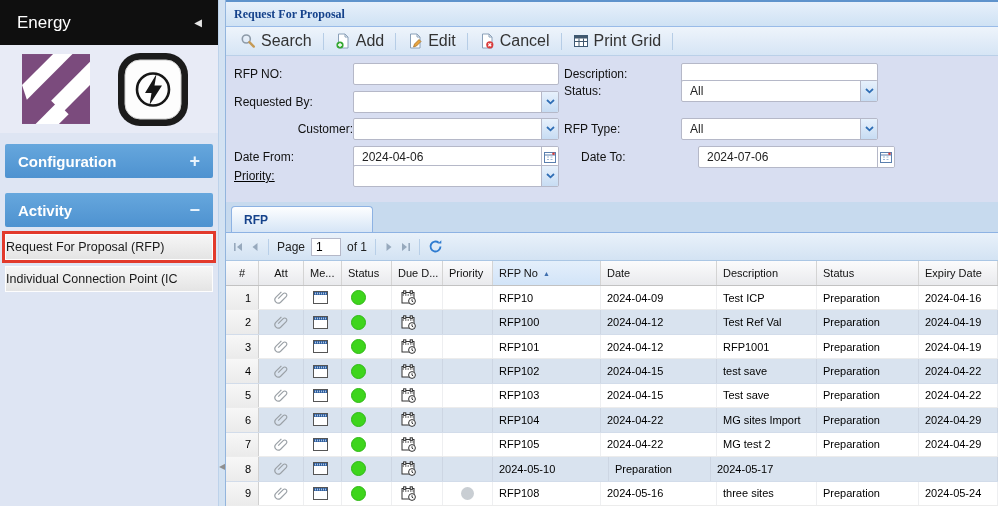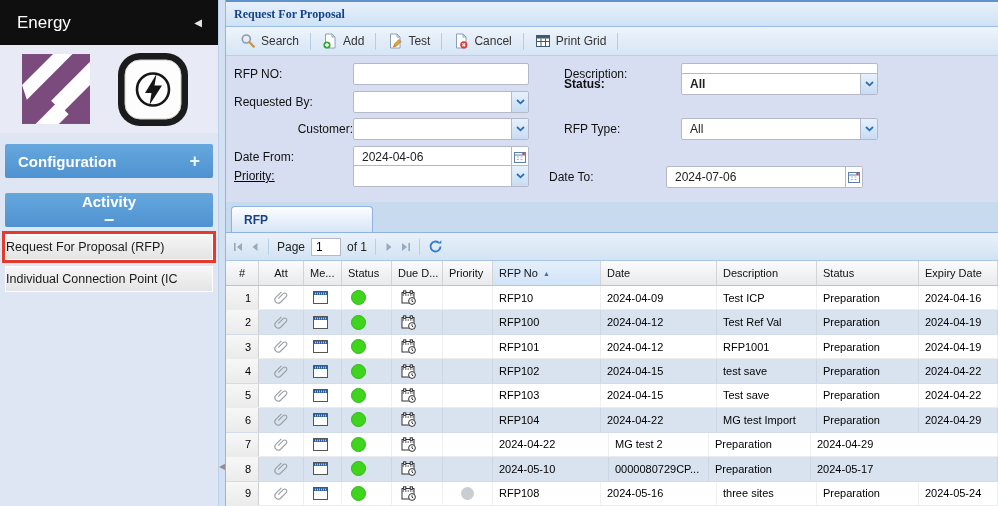--- a/index.html
+++ b/index.html
@@ -9,47 +9,47 @@
 
   
   .sidebar { position: absolute; left: 0; top: 0; width: 218px; height: 506px; background: #dee5f3; }
   .sb-header { height: 45px; background: #0f0f0f; color: #fff; display: flex; align-items: center;
                justify-content: space-between; padding: 0 16px 0 17px; font-size: 17px; }
   .sb-collapse { font-size: 10px; color: #e6e6e6; cursor: pointer; }
   .logo-row { height: 88px; padding: 8px 0 0 22px; display: flex; gap: 28px; align-items: flex-start; background: #e8ebf6; }
   .accordion { margin: 11px 5px 0 5px; height: 34px; border-radius: 2px;
                background: linear-gradient(#66a7dd, #4e92d0); color: #fff; font-weight: bold; font-size: 15px;
                display: flex; align-items: center; justify-content: space-between; padding: 0 13px; cursor: pointer; }
-  .accordion.second { margin-top: 15px; flex-direction: column; }
+  .accordion.second { margin-top: 15px; }
   .acc-toggle { font-size: 18px; font-weight: bold; color: #eaf4fd; }
   .red-frame { margin: 4px 2px 0 2px; border: 3px solid #e23a2c; }
   .sb-item { height: 26px; background: linear-gradient(#f6f6f6, #e4e4e4); border: 1px solid #fdfdfd;
              font-size: 12.5px; color: #1a1a1a; display: flex; align-items: center; cursor: pointer; }
   .sb-item.second { margin: 3px 5px 0 5px; }
   .splitter { position: absolute; left: 218px; top: 0; width: 7px; height: 506px; background: #d3e2f2;
               border-left: 1px solid #bdd2ea; cursor: col-resize; }
   .sp-arrow { position: absolute; top: 462px; left: 0; font-size: 8px; color: #8f8f8f; cursor: pointer; }
 
   
   .main { position: absolute; left: 225px; top: 0; width: 773px; height: 506px; border-left: 1px solid #93b5dd; background: #fff; }
   .panel-header { height: 27px; background: linear-gradient(#e7f0fb, #cfe2f4); border-top: 2px solid #5f93cc;
                   border-bottom: 1px solid #99bbe8; color: #15428b; font-weight: bold; font-size: 12px;
                   display: flex; align-items: center; padding-left: 8px; font-family: Liberation Serif, serif; }
   .toolbar { height: 29px; background: linear-gradient(#eef4fb, #d6e5f5); border-bottom: 1px solid #bad0e8;
              display: flex; align-items: center; padding-left: 6px; }
   .tb-btn { display: flex; align-items: center; gap: 5px; height: 22px; padding: 0 8px; border-radius: 3px;
-            font-size: 12px; color: #333; cursor: pointer; }
+            font-size: 16px; color: #333; cursor: pointer; }
   .tb-sep { width: 1px; height: 17px; background: #b6cde6; margin: 0 3px; }
 
   
   .filter-panel { position: relative; height: 146px; background: #d8def1; }
   .frow { position: absolute; display: flex; align-items: center; height: 22px; }
   .flabel { width: 119px; font-size: 12px; color: #111; }
   .frow.right .flabel { width: 117px; }
-  .ctl { width: 176px; height: 22px; }
+  .ctl { width: 206px; height: 22px; }
   .frow.right .ctl { width: 197px; }
   .text-input { border: 1px solid #b5b8c8; border-radius: 2px; background: #fff; font-size: 12px;
                 padding: 0 4px; font-family: inherit; color: #222; }
   .combo { display: flex; border: 1px solid #b5b8c8; border-radius: 2px; background: #fff; overflow: hidden; cursor: pointer; }
   .combo-value { flex: 1; font-size: 12px; color: #222; padding: 3px 0 0 8px; }
   .trigger { width: 17px; border-left: 1px solid #b5b8c8; background: linear-gradient(#e7f1fc, #c7dcf3);
              display: flex; align-items: center; justify-content: center; cursor: pointer; }
   .trigger.date { background: #fff; }
 
   
@@ -156,21 +156,21 @@
         </svg>
         <span>Add</span>
       </div>
       <div class="tb-sep"></div>
       <div class="tb-btn">
         <svg width="16" height="16" viewBox="0 0 16 16">
           <path d="M3.5 1h6.5l3 3v11H3.5z" fill="#fff" stroke="#8aa0b8"></path>
             <path d="M10 1v3h3" fill="none" stroke="#8aa0b8"></path>
           <path d="M6.5 14l1-3 4.5-4.5 2 2L9.5 13z" fill="#e8a33d" stroke="#a06a1f" stroke-width="0.7"></path>
         </svg>
-        <span>Test</span>
+        <span>Edit</span>
       </div>
       <div class="tb-sep"></div>
       <div class="tb-btn">
         <svg width="16" height="16" viewBox="0 0 16 16">
           <path d="M3.5 1h6.5l3 3v11H3.5z" fill="#fff" stroke="#8aa0b8"></path>
             <path d="M10 1v3h3" fill="none" stroke="#8aa0b8"></path>
           <circle cx="10.8" cy="11.8" r="3.6" fill="#d93b3b"></circle>
             <path d="M9.4 10.4l2.8 2.8M12.2 10.4l-2.8 2.8" stroke="#fff" stroke-width="1.3"></path>
         </svg>
         <span>Cancel</span>
@@ -237,21 +237,21 @@
                 <path d="M1 1l3.5 3.3L8 1" fill="none" stroke="#2f6eb5" stroke-width="1.8"></path>
               </svg>
             </span>
         </div>
       </div>
 
       <div class="frow right" style="top:7px; left:338px;">
         <label class="flabel">Description:</label>
         <input class="ctl text-input" value="" style="">
       </div>
-      <div class="frow right" style="top:17px; left:338px;font-weight:bold;">
+      <div class="frow right" style="top:24px; left:338px;">
         <label class="flabel">Status:</label>
         <div class="ctl combo">
           <span class="combo-value">All</span>
           <span class="trigger">
               <svg width="9" height="6" viewBox="0 0 9 6">
                 <path d="M1 1l3.5 3.3L8 1" fill="none" stroke="#2f6eb5" stroke-width="1.8"></path>
               </svg>
             </span>
         </div>
       </div>
@@ -259,21 +259,21 @@
         <label class="flabel">RFP Type:</label>
         <div class="ctl combo">
           <span class="combo-value">All</span>
           <span class="trigger">
               <svg width="9" height="6" viewBox="0 0 9 6">
                 <path d="M1 1l3.5 3.3L8 1" fill="none" stroke="#2f6eb5" stroke-width="1.8"></path>
               </svg>
             </span>
         </div>
       </div>
-      <div class="frow right" style="top:90px; left:323px;margin-top:20px;">
+      <div class="frow right" style="top:90px; left:355px;">
         <label class="flabel">Date To:</label>
         <div class="ctl combo">
           <span class="combo-value">2024-07-06</span>
           <span class="trigger date">
               <svg width="12" height="12" viewBox="0 0 12 12">
                 <rect x="0.5" y="1.5" width="11" height="10" fill="#fff" stroke="#5a7fae"></rect>
                 <path d="M0.5 4h11" stroke="#5a7fae"></path>
                 <path d="M3 6h2M6.5 6h2M3 8.5h2M6.5 8.5h2" stroke="#9db6d4"></path>
                 <circle cx="9.5" cy="2.8" r="1.3" fill="#d03c3c"></circle>
               </svg>
@@ -535,21 +535,21 @@
               <path d="M1.5 5h11" stroke="#333" stroke-dasharray="1.5 1"></path>
               <rect x="2.6" y="0.8" width="2.2" height="2.6" fill="#fff" stroke="#333"></rect>
               <rect x="9.2" y="0.8" width="2.2" height="2.6" fill="#fff" stroke="#333"></rect>
               <circle cx="11" cy="11" r="3.4" fill="#fff" stroke="#333"></circle>
               <path d="M11 9.3v1.9l1.3 0.8" fill="none" stroke="#333"></path>
             </svg>
           </div>
           <div class="cell c-pri"></div>
           <div class="cell c-rfpno">RFP104</div>
           <div class="cell c-date">2024-04-22</div>
-          <div class="cell c-desc">MG test Import</div>
+          <div class="cell c-desc">MG sites Import</div>
           <div class="cell c-status2">Preparation</div>
           <div class="cell c-exp">2024-04-29</div>
         </div>
         <div class="grid-row">
           <div class="cell c-num">7</div>
           <div class="cell c-att">
             <svg width="15" height="15" viewBox="0 0 15 15">
               <path d="M4.2 8.6l5-5a2.1 2.1 0 0 1 3 3l-5.6 5.6a3.4 3.4 0 0 1-4.8-4.8L7.4 1.8" fill="none" stroke="#9aa0a6" stroke-width="1.2"></path>
             </svg>
           </div>
@@ -567,20 +567,21 @@
             <svg width="16" height="15" viewBox="0 0 16 15">
               <rect x="1" y="2.5" width="12" height="10.5" fill="#fff" stroke="#333"></rect>
               <path d="M1.5 5h11" stroke="#333" stroke-dasharray="1.5 1"></path>
               <rect x="2.6" y="0.8" width="2.2" height="2.6" fill="#fff" stroke="#333"></rect>
               <rect x="9.2" y="0.8" width="2.2" height="2.6" fill="#fff" stroke="#333"></rect>
               <circle cx="11" cy="11" r="3.4" fill="#fff" stroke="#333"></circle>
               <path d="M11 9.3v1.9l1.3 0.8" fill="none" stroke="#333"></path>
             </svg>
           </div>
           <div class="cell c-pri"></div>
+          <div class="cell c-rfpno">RFP105</div>
           <div class="cell c-date">2024-04-22</div>
           <div class="cell c-desc">MG test 2</div>
           <div class="cell c-status2">Preparation</div>
           <div class="cell c-exp">2024-04-29</div>
         </div>
         <div class="grid-row alt">
           <div class="cell c-num">8</div>
           <div class="cell c-att">
             <svg width="15" height="15" viewBox="0 0 15 15">
               <path d="M4.2 8.6l5-5a2.1 2.1 0 0 1 3 3l-5.6 5.6a3.4 3.4 0 0 1-4.8-4.8L7.4 1.8" fill="none" stroke="#9aa0a6" stroke-width="1.2"></path>
@@ -601,21 +602,20 @@
               <rect x="1" y="2.5" width="12" height="10.5" fill="#fff" stroke="#333"></rect>
               <path d="M1.5 5h11" stroke="#333" stroke-dasharray="1.5 1"></path>
               <rect x="2.6" y="0.8" width="2.2" height="2.6" fill="#fff" stroke="#333"></rect>
               <rect x="9.2" y="0.8" width="2.2" height="2.6" fill="#fff" stroke="#333"></rect>
               <circle cx="11" cy="11" r="3.4" fill="#fff" stroke="#333"></circle>
               <path d="M11 9.3v1.9l1.3 0.8" fill="none" stroke="#333"></path>
             </svg>
           </div>
           <div class="cell c-pri"></div>
           <div class="cell c-date">2024-05-10</div>
-          <div class="cell c-desc">0000080729CP...</div>
           <div class="cell c-status2">Preparation</div>
           <div class="cell c-exp">2024-05-17</div>
         </div>
         <div class="grid-row">
           <div class="cell c-num">9</div>
           <div class="cell c-att">
             <svg width="15" height="15" viewBox="0 0 15 15">
               <path d="M4.2 8.6l5-5a2.1 2.1 0 0 1 3 3l-5.6 5.6a3.4 3.4 0 0 1-4.8-4.8L7.4 1.8" fill="none" stroke="#9aa0a6" stroke-width="1.2"></path>
             </svg>
           </div>

